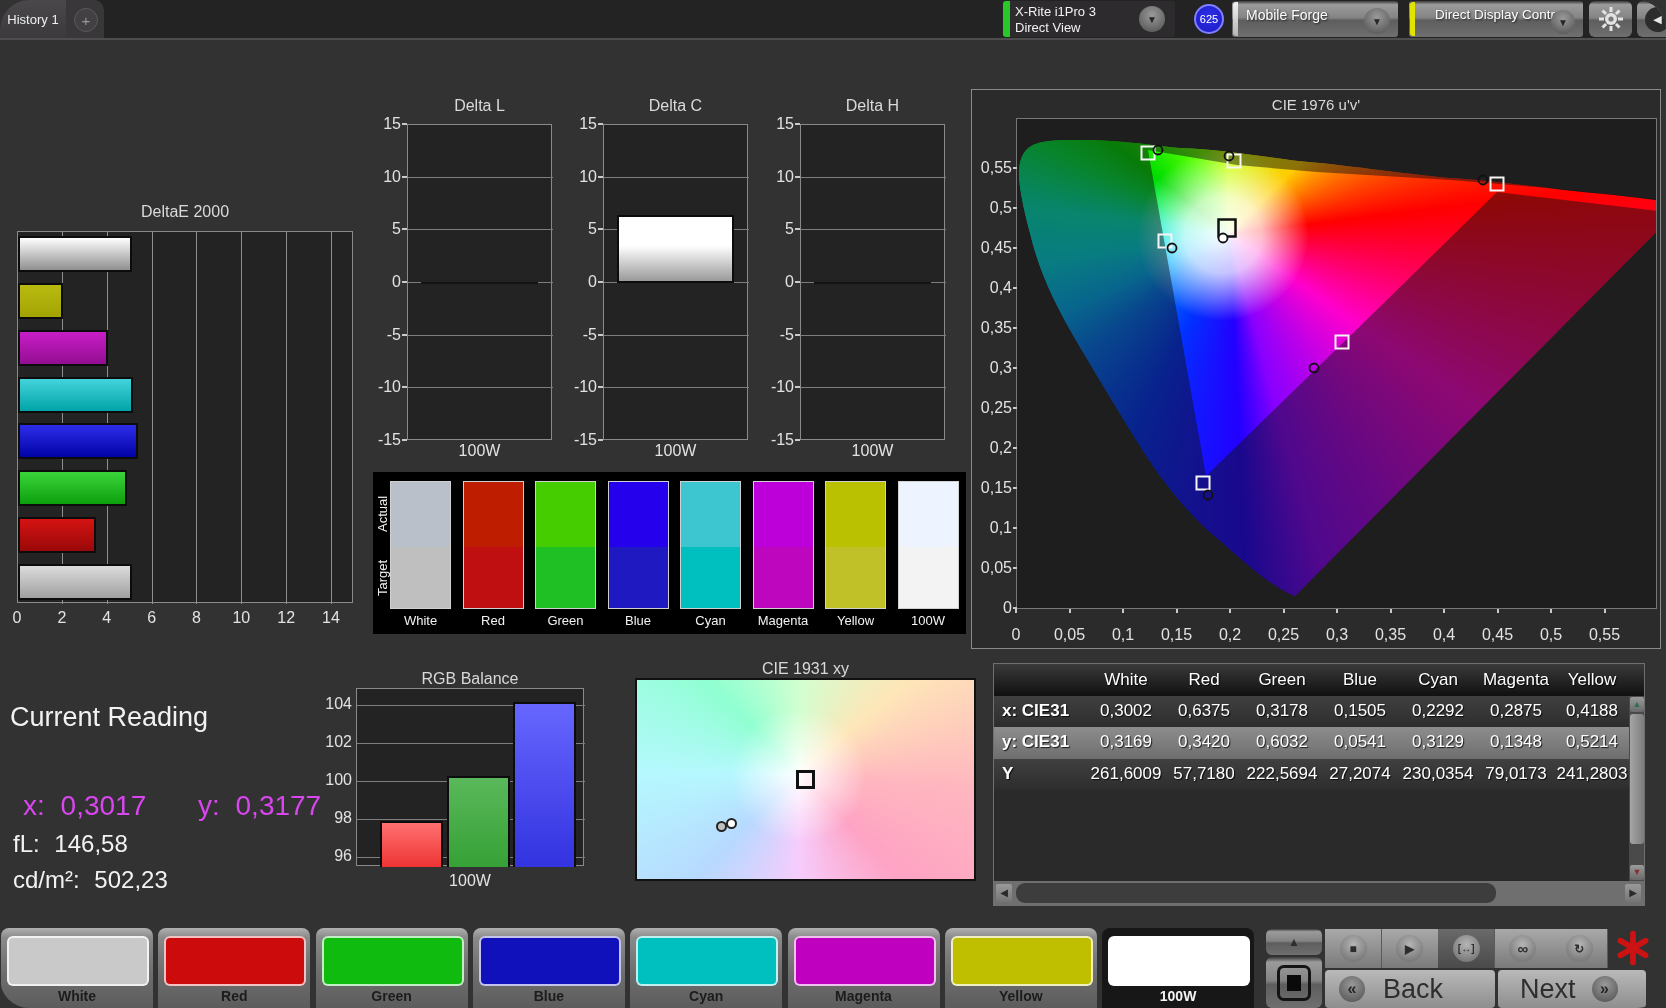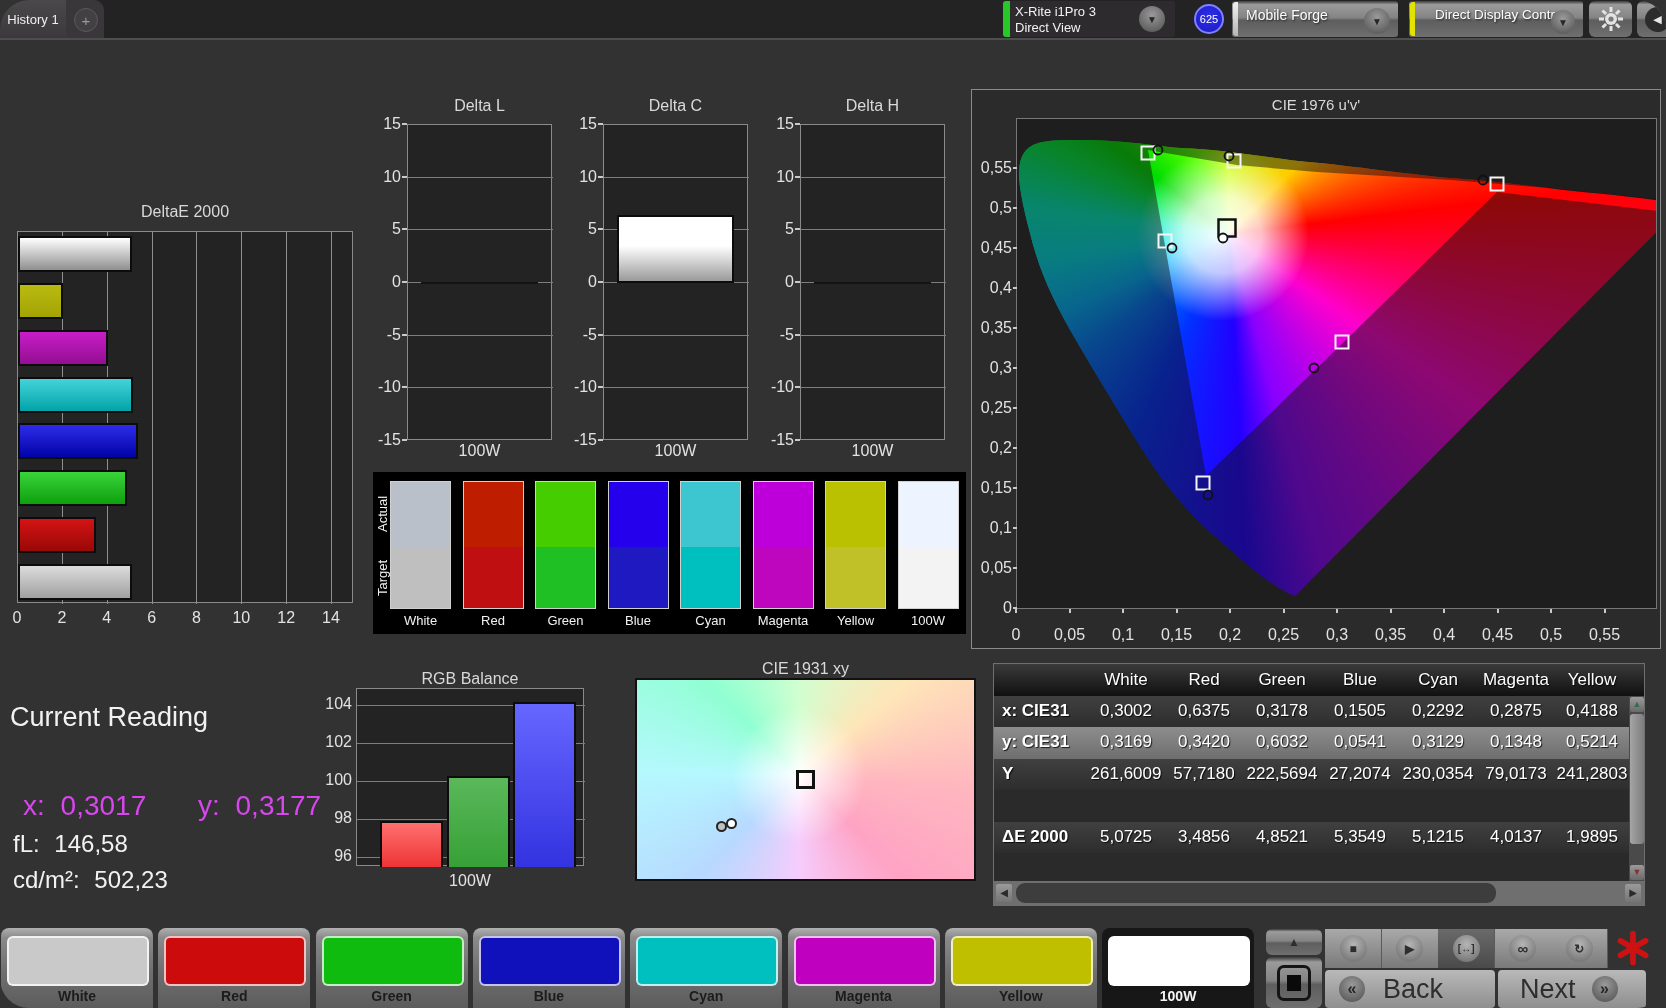--- a/index.html
+++ b/index.html
@@ -401,30 +401,20 @@
       <div style="position: absolute; left: 0px; top: 94.8px; width: 635px; height: 31.4px; background: linear-gradient(rgb(64, 64, 64), rgb(45, 45, 45));">
         <div class="tbl-cell" style="left: 8px; top: 5px; width: 85px; text-align: left; font-weight: bold;">Y</div>
         <div class="tbl-cell" style="left: 93px; top: 5px; width: 78px;">261,6009</div>
         <div class="tbl-cell" style="left: 171px; top: 5px; width: 78px;">57,7180</div>
         <div class="tbl-cell" style="left: 249px; top: 5px; width: 78px;">222,5694</div>
         <div class="tbl-cell" style="left: 327px; top: 5px; width: 78px;">27,2074</div>
         <div class="tbl-cell" style="left: 405px; top: 5px; width: 78px;">230,0354</div>
         <div class="tbl-cell" style="left: 483px; top: 5px; width: 78px;">79,0173</div>
         <div class="tbl-cell" style="left: 561px; top: 5px; width: 74px;">241,2803</div>
       </div>
-      <div style="position: absolute; left: 0px; top: 157.6px; width: 635px; height: 31.4px; background: linear-gradient(rgb(64, 64, 64), rgb(45, 45, 45));">
-        <div class="tbl-cell" style="left: 8px; top: 5px; width: 85px; text-align: left; font-weight: bold;">ΔE 2000</div>
-        <div class="tbl-cell" style="left: 93px; top: 5px; width: 78px;">5,0725</div>
-        <div class="tbl-cell" style="left: 171px; top: 5px; width: 78px;">3,4856</div>
-        <div class="tbl-cell" style="left: 249px; top: 5px; width: 78px;">4,8521</div>
-        <div class="tbl-cell" style="left: 327px; top: 5px; width: 78px;">5,3549</div>
-        <div class="tbl-cell" style="left: 405px; top: 5px; width: 78px;">5,1215</div>
-        <div class="tbl-cell" style="left: 483px; top: 5px; width: 78px;">4,0137</div>
-        <div class="tbl-cell" style="left: 561px; top: 5px; width: 74px;">1,9895</div>
-      </div>
       <div style="position: absolute; left: 635px; top: 32px; width: 16px; height: 185px; background: rgb(74, 74, 74);">
         <div style="position: absolute; left: 1px; top: 1px; width: 14px; height: 15px; background: linear-gradient(rgb(154, 154, 154), rgb(106, 106, 106)); border-radius: 2px; color: rgb(47, 111, 79); font-size: 9px; text-align: center; line-height: 15px;">▲</div>
         <div style="position: absolute; left: 1px; top: 18px; width: 14px; height: 130px; background: linear-gradient(90deg, rgb(165, 165, 165), rgb(125, 125, 125)); border-radius: 3px;"></div>
         <div style="position: absolute; left: 1px; top: 169px; width: 14px; height: 15px; background: linear-gradient(rgb(154, 154, 154), rgb(106, 106, 106)); border-radius: 2px; color: rgb(138, 47, 47); font-size: 9px; text-align: center; line-height: 15px;">▼</div>
       </div>
       <div style="position: absolute; left: 0px; top: 217px; width: 651px; height: 24px; background: rgb(111, 111, 111);">
         <div style="position: absolute; left: 2px; top: 3px; width: 16px; height: 18px; background: linear-gradient(rgb(154, 154, 154), rgb(117, 117, 117)); border-radius: 2px; color: rgb(42, 42, 42); font-size: 10px; text-align: center; line-height: 18px;">◀</div>
         <div style="position: absolute; left: 22px; top: 2px; width: 480px; height: 20px; background: rgb(61, 61, 61); border-radius: 9px;"></div>
         <div style="position: absolute; left: 631px; top: 3px; width: 16px; height: 18px; background: linear-gradient(rgb(154, 154, 154), rgb(117, 117, 117)); border-radius: 2px; color: rgb(42, 42, 42); font-size: 10px; text-align: center; line-height: 18px;">▶</div>
       </div>

